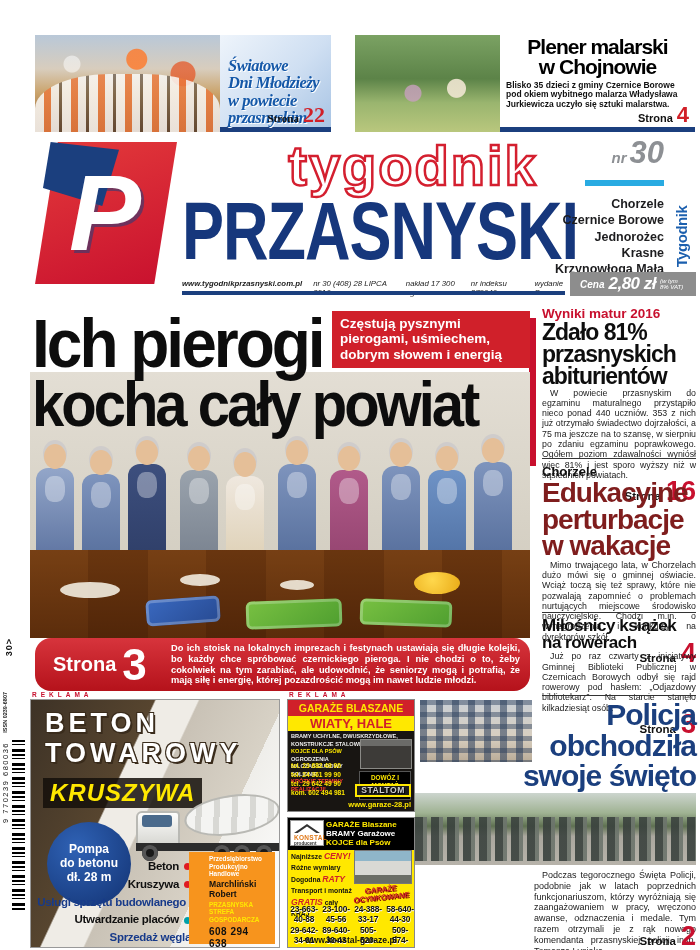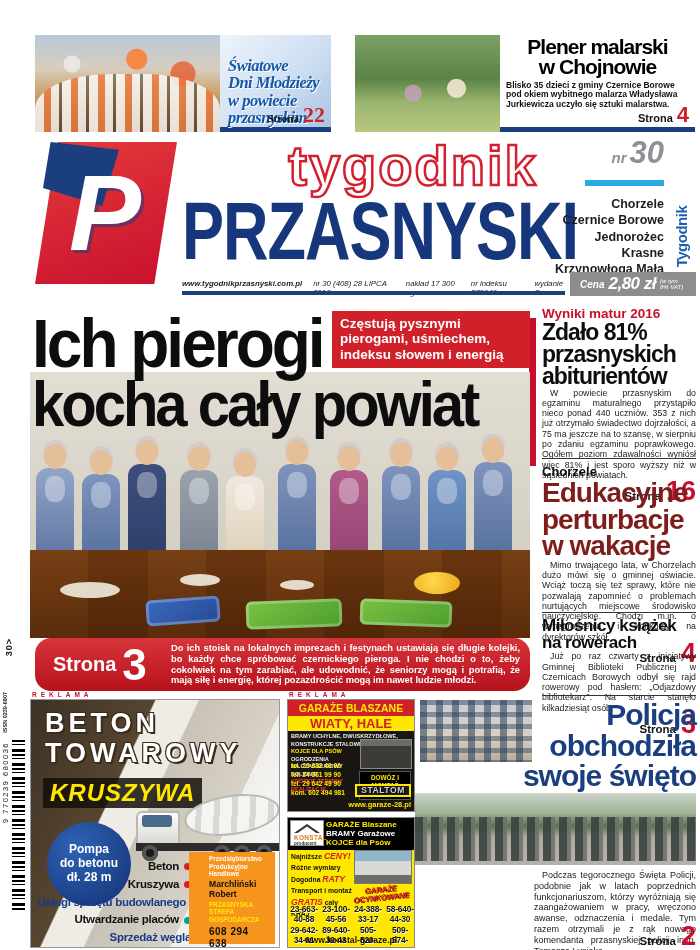--- a/index.html
+++ b/index.html
@@ -317,21 +317,21 @@
     <span class="tray" style="left:216px; bottom:10px; width:96px; height:28px; transform:rotate(-2deg);"></span>
     <span class="tray" style="left:330px; bottom:12px; width:92px; height:26px; transform:rotate(2deg);"></span>
     <span class="bowl" style="left:384px; bottom:44px;"></span>
     <span class="flour" style="left:30px; bottom:40px; width:60px; height:16px;"></span>
     <span class="flour" style="left:150px; bottom:52px; width:40px; height:12px;"></span>
     <span class="flour" style="left:250px; bottom:48px; width:34px; height:10px;"></span>
   </div>
 
   <div class="abs headline1">Ich pierogi</div>
   <div class="abs headline2">kocha cały powiat</div>
-  <div class="abs deckbox">Częstują pysznymi pierogami, uśmiechem, indeksu słowem i energią</div>
+  <div class="abs deckbox">Częstują pysznymi pierogami, uśmiechem, dobrym słowem i energią</div>
 
   <div class="abs caption">
     <div class="strona">
       <span class="w">Strona</span>
       <span class="n">3</span>
     </div>
     <div class="txt">Do ich stoisk na lokalnych imprezach i festynach ustawiają się długie kolejki, bo każdy chce spróbować czernickiego pieroga. I nie chodzi o to, żeby cokolwiek na tym zarabiać, ale udowodnić, że seniorzy mogą i potrafią, że mają siłę i energię, której pozazdrościć mogą im nawet ludzie młodzi.</div>
   </div>
 
   <div class="abs redbar"></div>

